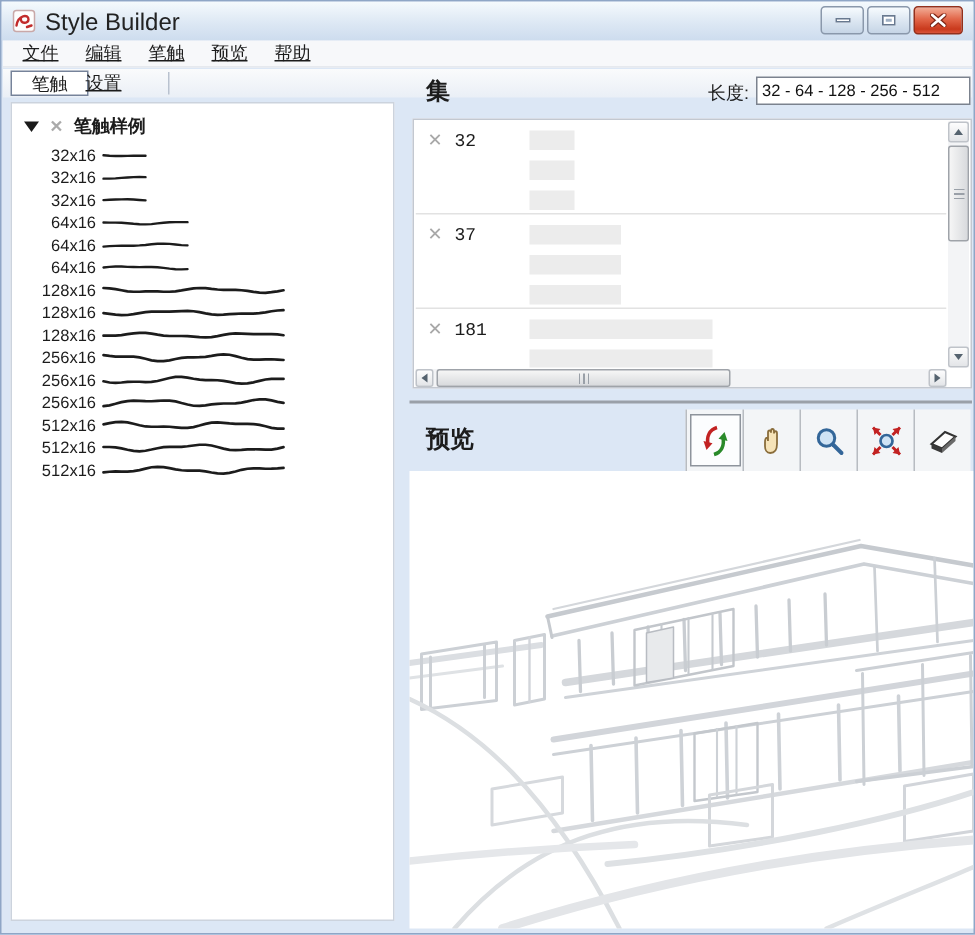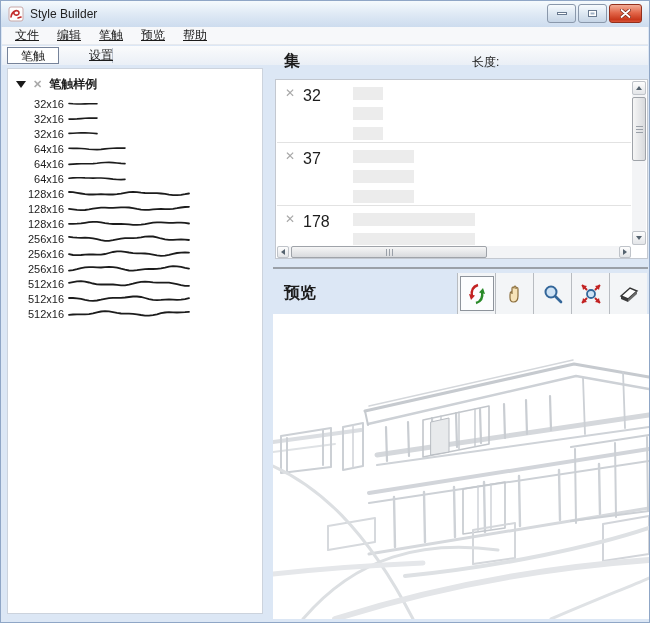--- a/index.html
+++ b/index.html
@@ -7,21 +7,21 @@
   .window{
     position:relative;width:650px;height:623px;
     background:#dce7f5;border:1px solid #8fa6c6;
     font-family:"Liberation Sans",sans-serif;color:#1c1c1c;
     overflow:hidden;
   }
   
   .titlebar{position:absolute;top:0;left:0;right:0;height:26px;
     background:linear-gradient(#f5fafd,#dde8f4 55%,#cddcee);}
   .title-icon{position:absolute;left:7px;top:5px;width:16px;height:16px;}
-  .title-text{position:absolute;left:29px;top:6px;font-size:12px;color:#222;text-align:center;}
+  .title-text{position:absolute;left:29px;top:6px;font-size:16px;color:#222;text-align:center;}
   .win-btns{position:absolute;top:3px;right:7px;display:flex;gap:2px;}
   .win-btn{width:29px;height:19px;border:1px solid #8a98ab;border-radius:3px;
     background:linear-gradient(#f7fbfe,#dfe9f3 45%,#c6d5e6);
     display:flex;align-items:center;justify-content:center;}
   .win-btn.close{width:33px;border-color:#93301c;
     background:linear-gradient(#f2ad97,#e2674a 45%,#c9391c 85%,#d9543a);}
   .glyph-min{width:10px;height:3px;background:#fff;border:1px solid #68798f;}
   .glyph-box{width:9px;height:7px;background:#fff;border:1px solid #68798f;
     box-shadow:inset 0 0 0 1.5px #fff, inset 0 0 0 2.5px #9fb0c4;}
   
@@ -52,21 +52,21 @@
   .sets-heading{position:absolute;left:283px;top:50px;font-size:16px;font-weight:bold;}
   .length-label{position:absolute;left:471px;top:53px;font-size:12px;}
   .length-input{position:absolute;left:503px;top:50px;width:143px;height:19px;
     border:1px solid #7b828e;background:#fff;font-size:11px;padding:1px 3px;
     font-family:"Liberation Sans",sans-serif;color:#111;}
   .set-list{position:absolute;left:274px;top:78px;width:373px;height:180px;
     background:#fff;border:1px solid #c3c8d0;}
   .set-rows{position:absolute;left:1px;top:0;right:16px;bottom:13px;overflow:hidden;}
   .set-row{height:63px;border-bottom:1px solid #e2e2e2;position:relative;}
   .row-x{position:absolute;left:8px;top:6px;color:#a8a8a8;font-size:12px;}
-  .row-label{position:absolute;left:26px;top:7px;font-size:16px;}
+  .row-label{position:absolute;left:26px;top:7px;font-size:12px;font-family:Liberation Mono, monospace;}
   .slots{position:absolute;left:76px;top:7px;}
   .slot{height:13px;background:#ececec;margin-bottom:7px;}
   
   .vscroll{position:absolute;top:1px;right:1px;width:14px;bottom:13px;background:#f3f4f6;}
   .sb-btn{position:absolute;left:0;right:0;height:14px;background:linear-gradient(#fdfdfd,#e3e5e8);
     border:1px solid #bfc3c9;border-radius:2px;display:flex;align-items:center;justify-content:center;}
   .vs-up{top:0;} .vs-down{bottom:0;}
   .vs-thumb{position:absolute;left:0;right:0;top:16px;height:64px;border:1px solid #9fa3a9;
     border-radius:2px;background:linear-gradient(90deg,#f6f6f6,#d8dadd);
     display:flex;align-items:center;justify-content:center;}
@@ -131,21 +131,21 @@
       <div class="menu-item">编辑</div>
       <div class="menu-item">笔触</div>
       <div class="menu-item">预览</div>
       <div class="menu-item">帮助</div>
     </div>
 
   <div class="tabbar">
     <div class="tab-sep" style="left:52px"></div>
     <div class="tab-sep" style="left:110px"></div>
   <div class="tab active" style="left: 5px;">笔触</div>
-      <div class="tab" style="left: 74px; text-decoration: underline;">设置</div>
+      <div class="tab" style="left: 42px; text-decoration: underline;">设置</div>
     </div>
 
   <div class="left-panel">
     <div class="tree-header">
       <span class="tri"></span>
       <span class="x-small">✕</span>
       <span>笔触样例</span>
     </div>
     <div class="stroke-rows">
         <div class="stroke-row">
@@ -236,20 +236,21 @@
           <span class="stroke-label">512x16</span>
           <svg width="125" height="11">
             <path d="M1,6.9 L5,6.5 L9,6.3 L13,6.4 L17,6.4 L21,6.1 L25,5.4 L29,4.4 L33,3.5 L37,3.2 L41,3.4 L45,4.1 L49,4.9 L53,5.5 L57,5.7 L61,5.7 L65,5.8 L69,6.3 L73,7.0 L77,7.6 L81,7.7 L85,7.2 L89,6.3 L93,5.2 L97,4.5 L101,4.2 L105,4.3 L109,4.5 L113,4.4 L117,4.2 L121,3.9" fill="none" stroke="#1c1c1c" stroke-width="1.8" stroke-linecap="round"></path>
           </svg>
         </div>
       </div>
   </div>
 
   <div class="sets-heading">集</div>
   <div class="length-label">长度:</div>
+  <input class="length-input" type="text" value="32 - 64 - 128 - 256 - 512" style="">
 
   <div class="set-list">
     <div class="set-rows">
         <div class="set-row">
           <span class="row-x">✕</span>
           <span class="row-label">32</span>
           <div class="slots">
             <div class="slot" style="width: 30px;"></div>
             <div class="slot" style="width: 30px;"></div>
             <div class="slot" style="width: 30px;"></div>
@@ -259,21 +260,21 @@
           <span class="row-x">✕</span>
           <span class="row-label">37</span>
           <div class="slots">
             <div class="slot" style="width: 61px;"></div>
             <div class="slot" style="width: 61px;"></div>
             <div class="slot" style="width: 61px;"></div>
           </div>
         </div>
         <div class="set-row">
           <span class="row-x">✕</span>
-          <span class="row-label">178</span>
+          <span class="row-label">181</span>
           <div class="slots">
             <div class="slot" style="width: 122px;"></div>
             <div class="slot" style="width: 122px;"></div>
           </div>
         </div>
       </div>
     <div class="vscroll">
       <div class="sb-btn vs-up">
           <span class="arr arr-up"></span>
         </div>

